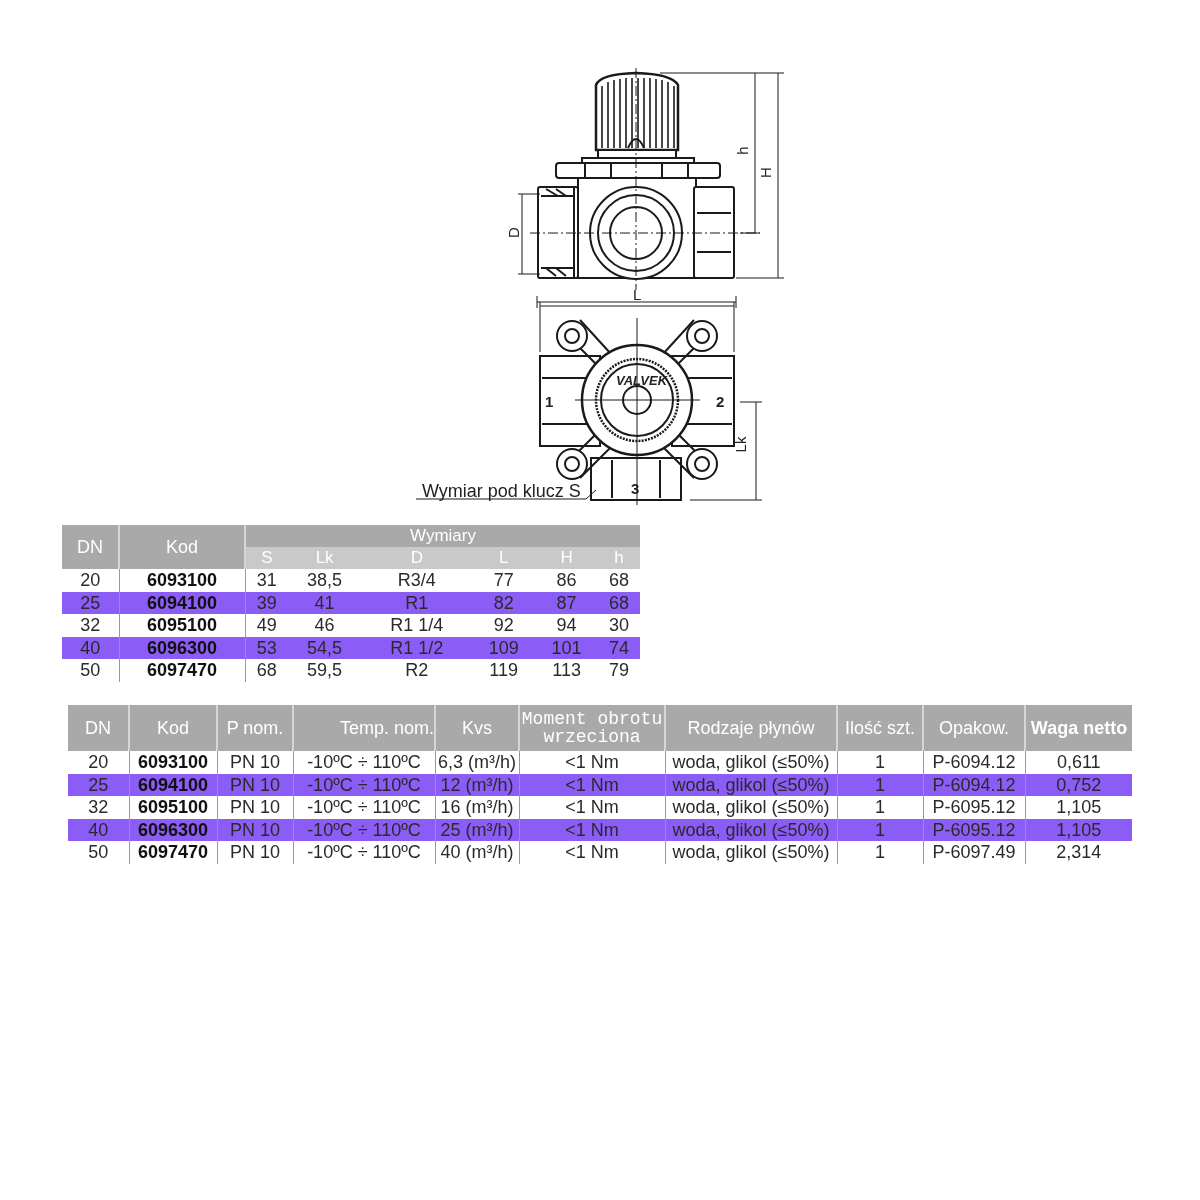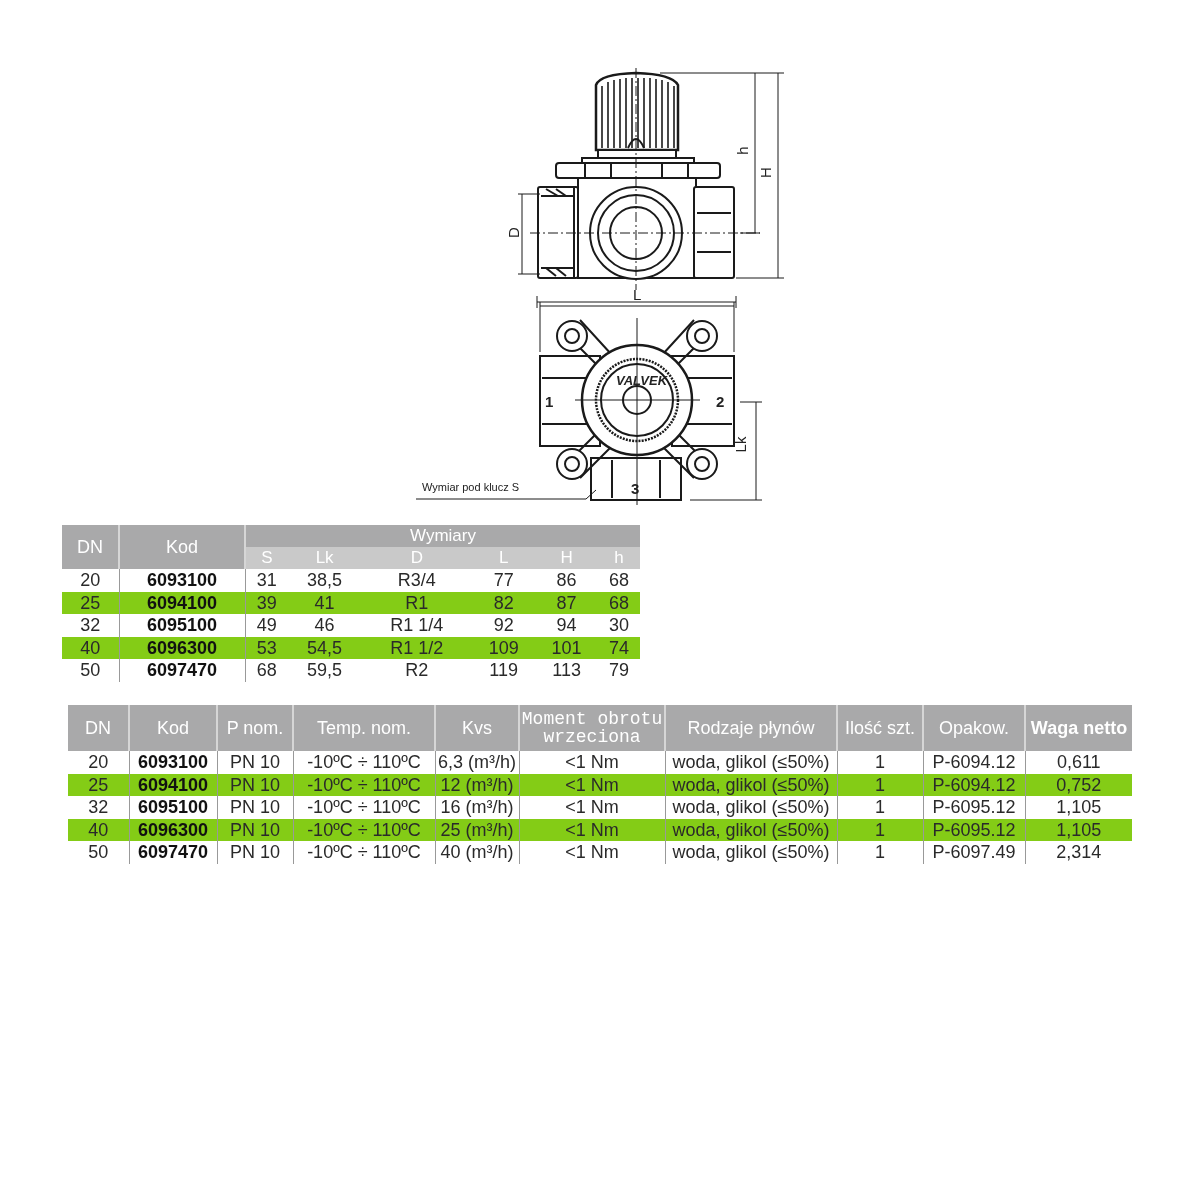--- a/index.html
+++ b/index.html
@@ -1,31 +1,31 @@
 <!DOCTYPE html>
 <html><head>
 <meta charset="utf-8">
 <style>
   html, body { margin:0; padding:0; background:#ffffff; }
   body { width:1200px; height:1200px; position:relative; overflow:hidden;
          font-family:"Liberation Sans", sans-serif; color:#222; }
   .drawing { position:absolute; left:0; top:0; width:1200px; height:520px; }
   .drawing svg { position:absolute; left:0; top:0; }
   .dim-label { position:absolute; font-family:"Liberation Sans", sans-serif; font-size:15px; color:#222; }
-  .wrench-label { position:absolute; left:422px; top:481px; font-size:11px; color:#222; }
+  .wrench-label { position:absolute; left:422px; top:481px; font-size:18px; color:#222; }
 
   table { border-collapse:collapse; position:absolute; font-family:"Liberation Sans", sans-serif; }
   th { background:#a9a9aa; color:#fff; font-weight:normal; font-size:18px; padding:0; }
   td { font-size:18px; padding:0; text-align:center; line-height:22.5px; height:22.5px; color:#2a2a2a; }
   .t1 { left:62px; top:525px; width:578px; }
   .t1 th.main { height:44px; border-right:2px solid #d6d6d6; }
   .t1 th.grp { height:22px; font-size:17px; line-height:22px; border-bottom:0; }
   .t1 th.sub { background:#c9c9c9; height:22px; font-size:17px; line-height:22px; color:#fff; }
   .t1 td.sep { border-right:1px solid #999; }
-  tr.alt td { background:#84cc16;margin-left:16px; }
+  tr.alt td { background:#8b5cf6;margin-left:16px; }
   td.kod { font-weight:bold; color:#111; }
 
   .t2 { left:68px; top:705px; width:1064px; }
   .t2 th { height:46px; border-right:2px solid #d6d6d6; line-height:18px; }
   .t2 th:last-child { border-right:0;font-weight:bold; }
   .t2 td { border-right:1px solid #999; }
   .t2 td:last-child { border-right:0; }
 </style>
 </head>
 <body>
@@ -236,21 +236,21 @@
     </tr>
   </tbody>
 </table>
 
 <table class="t2">
   <thead>
     <tr>
       <th style="width:60px;">DN</th>
       <th style="width:86px;">Kod</th>
       <th style="width:74px;">P nom.</th>
-      <th style="width:140px;">Temp. nom.</th>
+      <th style="width:140px;text-align:right;">Temp. nom.</th>
       <th style="width:82px;">Kvs</th>
       <th style="width:144px;font-family:Liberation Mono, monospace;">
         <div>Moment obrotu</div>
         <div>wrzeciona</div>
       </th>
       <th style="width:170px;">Rodzaje płynów</th>
       <th style="width:84px;">Ilość szt.</th>
       <th style="width:100px;">Opakow.</th>
       <th>Waga netto</th>
     </tr>

